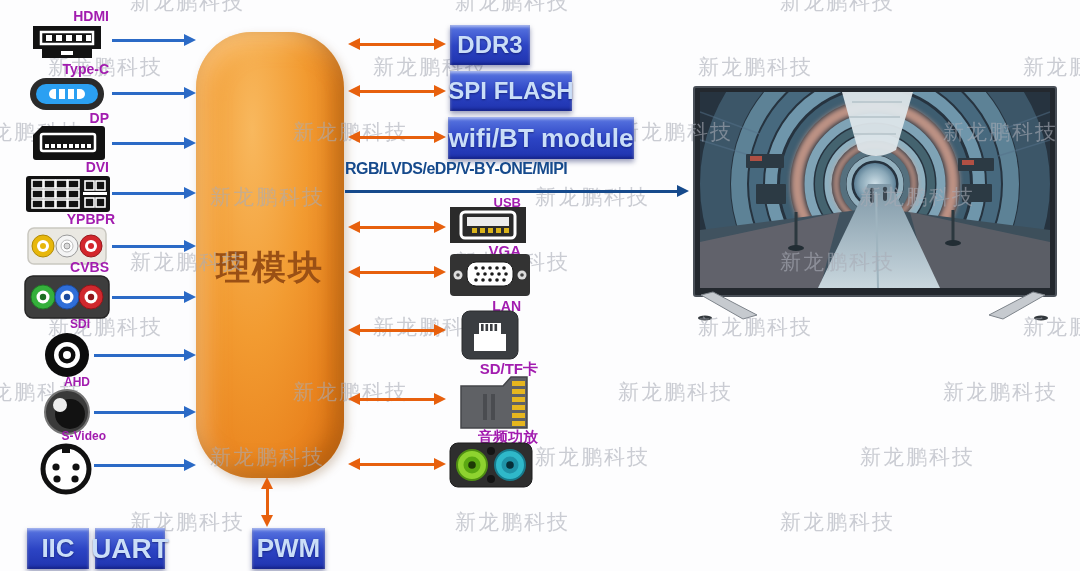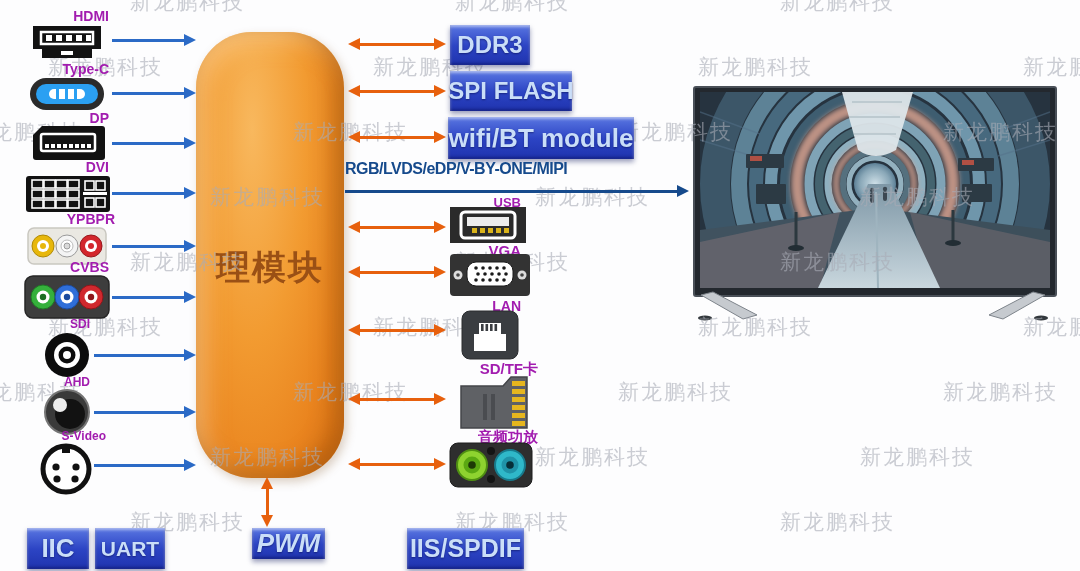--- a/index.html
+++ b/index.html
@@ -340,23 +340,22 @@
         <circle cx="23" cy="23" r="3.8" fill="#1d3a06"></circle>
         <circle cx="61" cy="23" r="15" fill="#2fb8c9" stroke="#177a8c" stroke-width="2"></circle>
         <circle cx="61" cy="23" r="8.5" fill="#1f93a8"></circle>
         <circle cx="61" cy="23" r="3.8" fill="#062f38"></circle>
       </svg>
   </div>
   <div class="hline orange" style="left:360px;top:463px;width:74px;"></div>
 
   <div class="vline" style="left:266px;top:489px;height:26px;"></div>
   <div class="btn" style="left:27px;top:528px;width:62px;height:41px;font-size:26px;">IIC</div>
-  <div class="btn" style="left:95px;top:528px;width:70px;height:41px;font-size:21px;">UART</div>
-  <div class="btn" style="left:252px;top:528px;width:73px;height:31px;font-size:26px;font-style:italic;">PWM</div>
-  <div class="btn" style="left:407px;top:528px;width:117px;height:41px;font-size:25px;">IIS/SPDIF</div>
+  <div class="btn" style="left:95px;top:528px;width:70px;height:41px;font-size:28px;">UART</div>
+  <div class="btn" style="left:252px;top:528px;width:73px;height:41px;font-size:26px;">PWM</div>
 
   <div id="tv">
     <div class="bezel"></div>
     <div class="screen">
       <svg width="350" height="196" viewBox="0 0 350 196">
         <defs>
           <radialGradient id="tEnd" cx="50%" cy="50%" r="50%">
             <stop offset="0%" stop-color="#cfe0e8"></stop>
               <stop offset="70%" stop-color="#8aa8b8"></stop>
               <stop offset="100%" stop-color="#5d8096"></stop>

